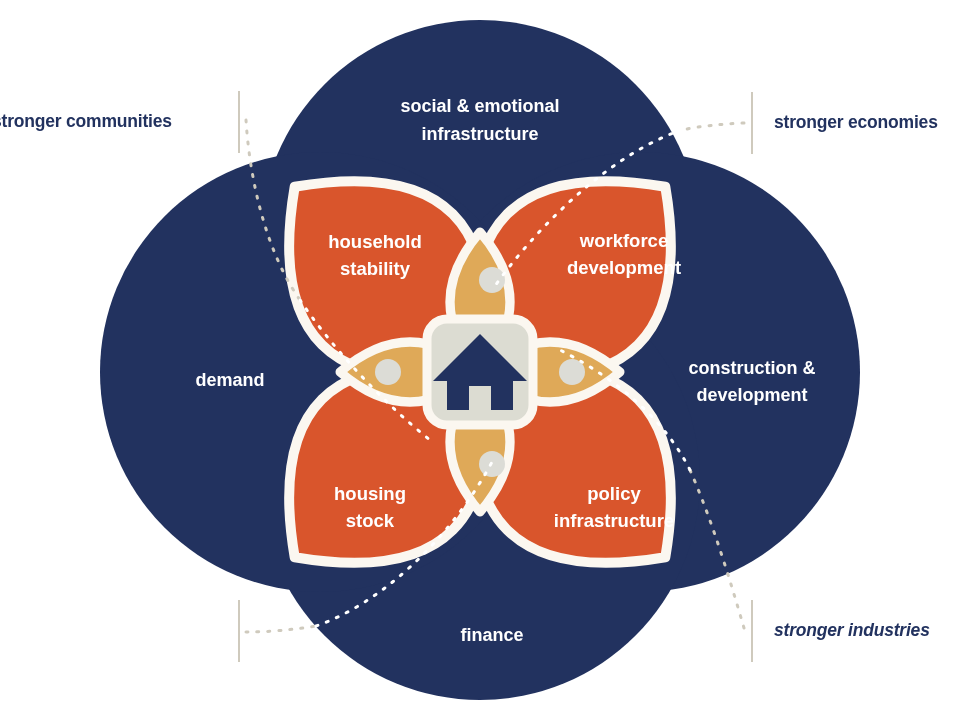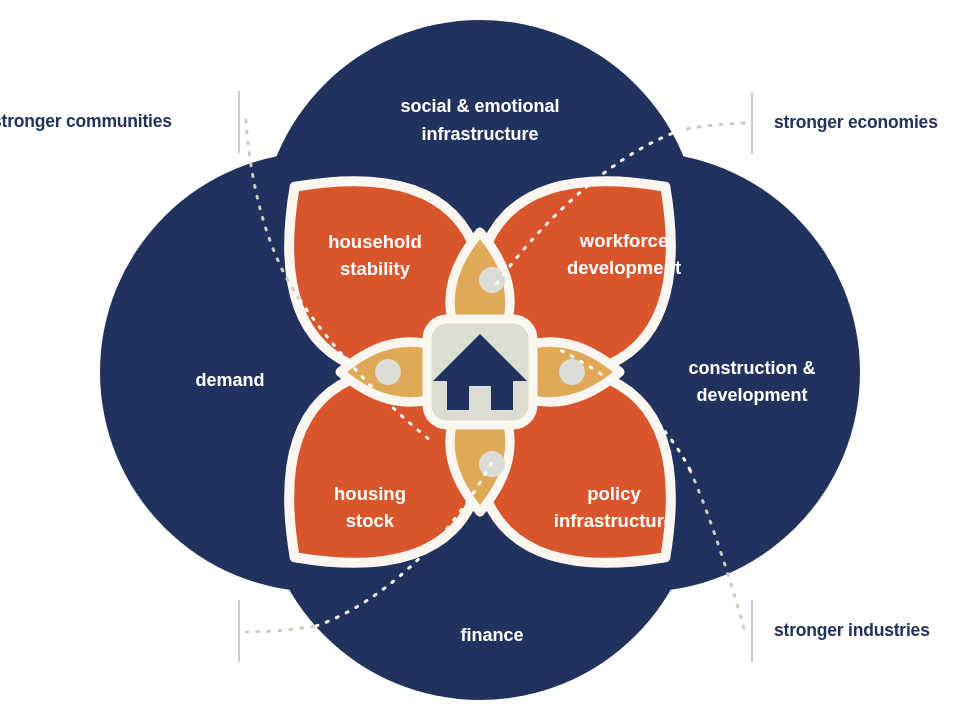--- a/index.html
+++ b/index.html
@@ -31,21 +31,21 @@
     font-size: 17.5px;
     font-weight: bold;
     color: #22325f;
     letter-spacing: -0.2px;
     white-space: nowrap;
     line-height: 1;
   }
   #label-stronger-communities { left: -8px;  top: 113px; }
   #label-stronger-families    { left: 774px; top: 114px; }
   #label-stronger-economies   { left: 25px;  top: 621px; }
-  #label-stronger-industries  { left: 774px; top: 622px; }
+  #label-stronger-industries  { left: 774px; top: 622px; font-style: italic; }
 
   .tick-mark {
     position: absolute;
     width: 2px;
     background: #cfcabd;
   }
   #tick-tl { left: 238px; top: 91px;  height: 62px; }
   #tick-tr { left: 751px; top: 92px;  height: 62px; }
   #tick-bl { left: 238px; top: 600px; height: 62px; }
   #tick-br { left: 751px; top: 600px; height: 62px; }

